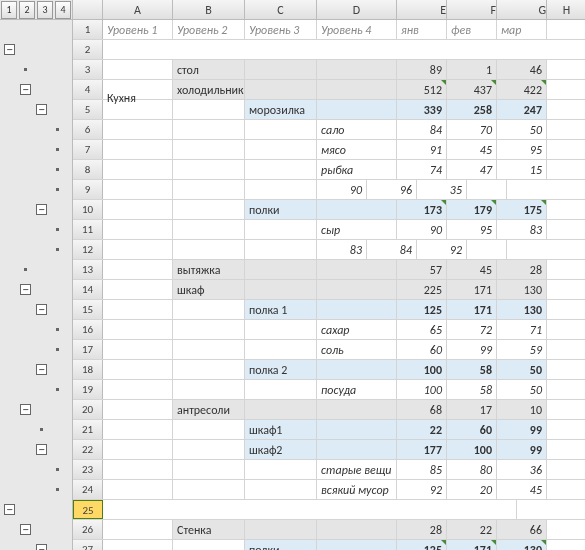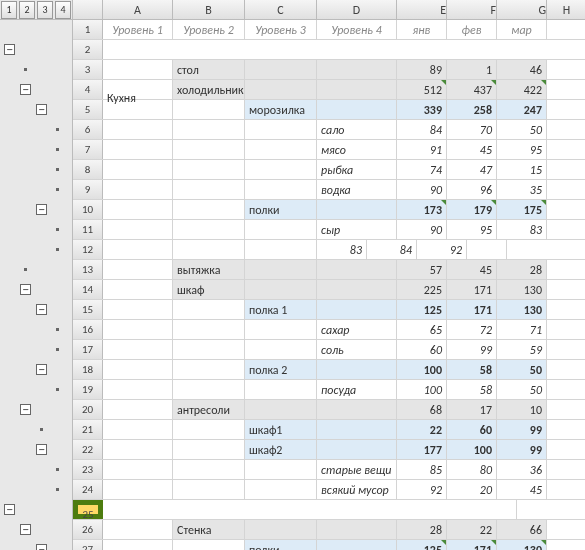--- a/index.html
+++ b/index.html
@@ -12,25 +12,25 @@
 .outline-row { height: 20px; position: relative; }
 .outline-toggle { position: absolute; width: 11px; height: 11px; background: #fff; border: 1px solid #666; font-size: 10px; line-height: 9px; text-align: center; cursor: pointer; top: 4px; font-family: monospace; }
 .outline-dot { position: absolute; width: 3px; height: 3px; background: #666; top: 8px; }
 .grid-area { flex: 1; }
 .col-headers { display: flex; height: 20px; background: linear-gradient(#f5f5f5,#e0e0e0); border-bottom: 1px solid #bbb; }
 .corner { width: 30px; border-right: 1px solid #bbb; }
 .col-h { border-right: 1px solid #bbb; text-align: center; line-height: 20px; color: #444; font-size: 12px; }
 .grid-body { }
 .row { display: flex; height: 20px; border-bottom: 1px solid #d4d4d4; }
 .row-h { width: 30px; background: linear-gradient(#f5f5f5,#e0e0e0); border-right: 1px solid #bbb; text-align: center; line-height: 20px; font-size: 11px; color: #444; }
-.row-h.sel { background: #ffd966; border: 5px solid #4d7c0f; }
+.row-h.sel { background: #ffd966; border: 1px solid #4d7c0f; }
 .cell { border-right: 1px solid #d4d4d4; padding: 0 4px; line-height: 20px; overflow: hidden; white-space: nowrap; position: relative; }
 .cA { width: 70px; } .cB { width: 72px; } .cC { width: 72px; } .cD { width: 80px; }
 .cE { width: 50px; text-align: right; } .cF { width: 50px; text-align: right; } .cG { width: 50px; text-align: right; } .cH { width: 40px; }
-.hdr-italic { font-style: italic; color: #888; text-align: center; }
+.hdr-italic { font-style: italic; color: #888; text-align: left; }
 .pink { background: #d946ef; margin-top: 48px; }
 .green { background: #e5e5e5; }
 .bluecell { background: #ddebf7; }
 .bold { font-weight: bold; }
 .italic { font-style: italic; }
 .tri { position: absolute; top: 0; right: 0; width: 0; height: 0; border-left: 5px solid transparent; border-top: 5px solid #4a8a3a; }
 </style>
 </head>
 <body>
 
@@ -224,21 +224,20 @@
           <div class="cell cE italic">74</div>
           <div class="cell cF italic">47</div>
           <div class="cell cG italic">15</div>
           <div class="cell cH"></div>
         </div>
       <div class="row">
           <div class="row-h">9</div>
           <div class="cell cA"></div>
           <div class="cell cB"></div>
           <div class="cell cC"></div>
-          <div class="cell cD italic">водка</div>
           <div class="cell cE italic">90</div>
           <div class="cell cF italic">96</div>
           <div class="cell cG italic">35</div>
           <div class="cell cH"></div>
         </div>
       <div class="row">
           <div class="row-h">10</div>
           <div class="cell cA"></div>
           <div class="cell cB"></div>
           <div class="cell cC bluecell">полки</div>

